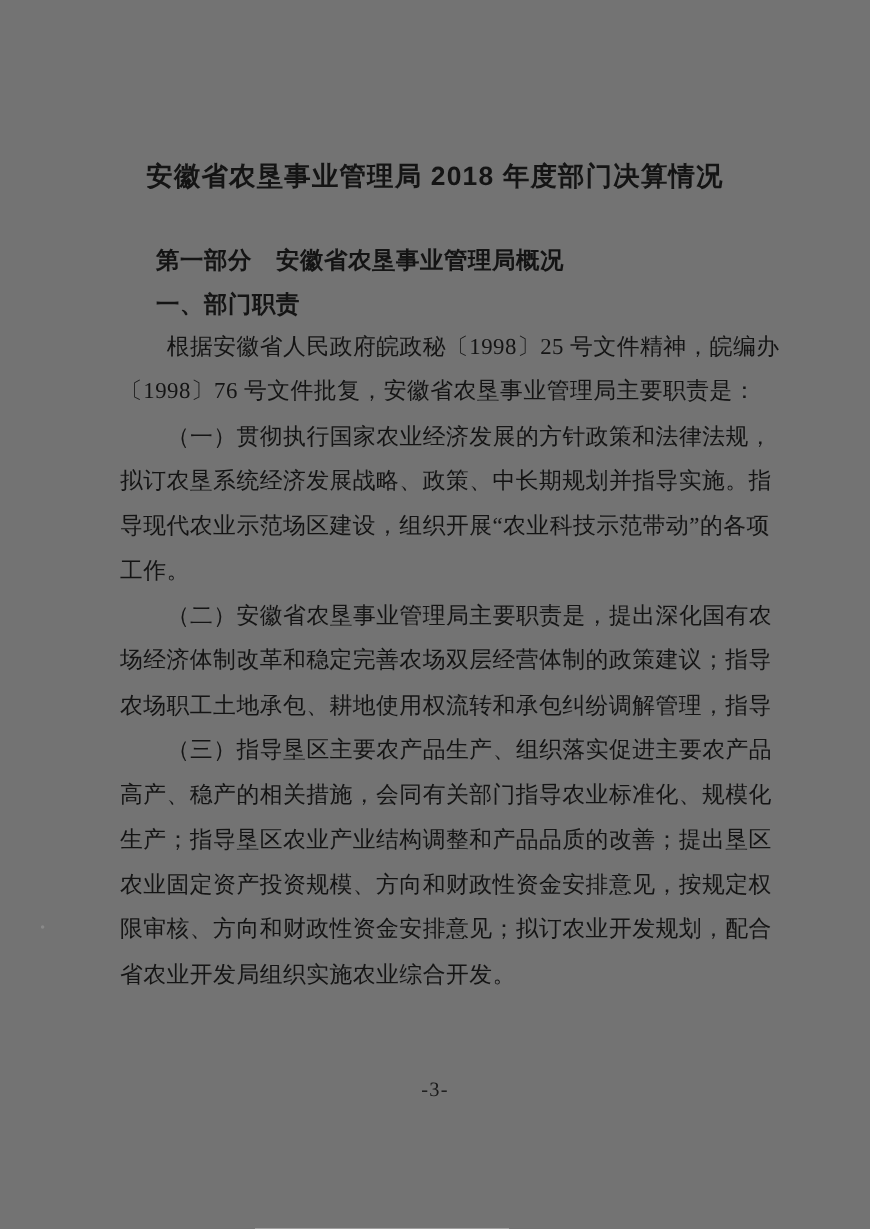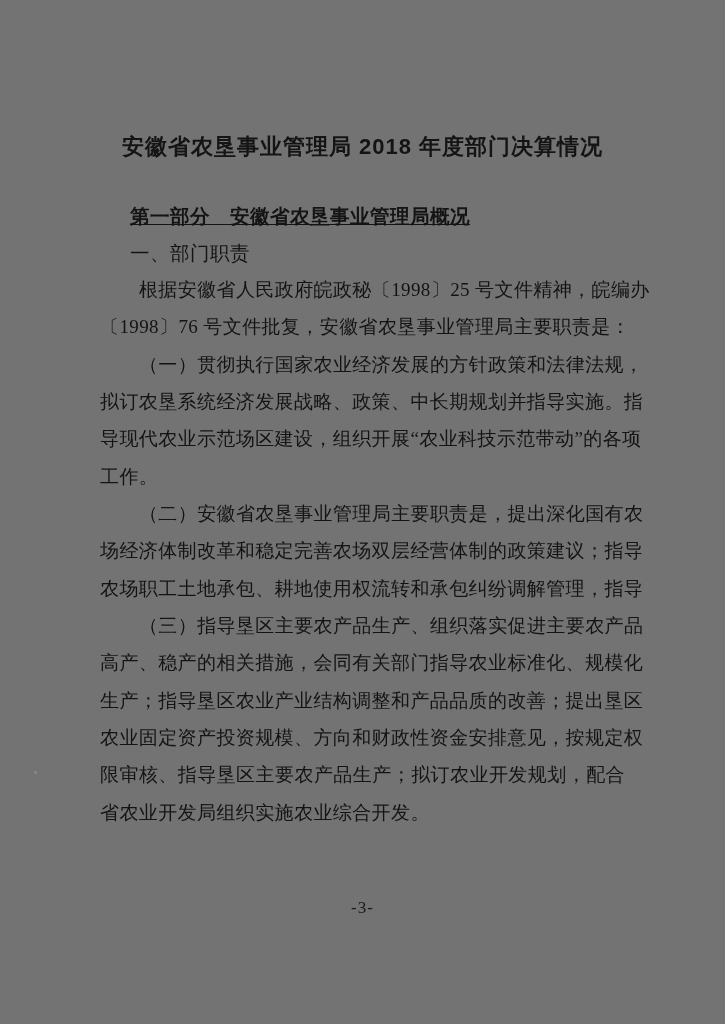--- a/index.html
+++ b/index.html
@@ -36,28 +36,27 @@
   }
   .part-heading {
     position: absolute;
     top: 203px;
     left: 30px;
     font-family: "Liberation Sans", "DejaVu Sans", sans-serif;
     font-weight: 700;
     font-size: 19.5px;
     letter-spacing: 0.5px;
     white-space: nowrap;
-    text-decoration: underline;
   }
   .section-heading {
     position: absolute;
     top: 240px;
     left: 30px;
     font-family: "Liberation Sans", "DejaVu Sans", sans-serif;
-    font-weight: 400;
+    font-weight: 700;
     font-size: 19.5px;
     letter-spacing: 0.5px;
     white-space: nowrap;
   }
   .body-lines {
     position: absolute;
     top: 271px;
     left: 0;
     width: 525px;
   }
@@ -119,21 +118,21 @@
       <div class="line">拟订农垦系统经济发展战略、政策、中长期规划并指导实施。指</div>
       <div class="line">导现代农业示范场区建设，组织开展“农业科技示范带动”的各项</div>
       <div class="line short">工作。</div>
       <div class="line indent">（二）安徽省农垦事业管理局主要职责是，提出深化国有农</div>
       <div class="line">场经济体制改革和稳定完善农场双层经营体制的政策建议；指导</div>
       <div class="line">农场职工土地承包、耕地使用权流转和承包纠纷调解管理，指导</div>
       <div class="line indent">（三）指导垦区主要农产品生产、组织落实促进主要农产品</div>
       <div class="line">高产、稳产的相关措施，会同有关部门指导农业标准化、规模化</div>
       <div class="line">生产；指导垦区农业产业结构调整和产品品质的改善；提出垦区</div>
       <div class="line">农业固定资产投资规模、方向和财政性资金安排意见，按规定权</div>
-      <div class="line">限审核、指导垦区主要农产品生产；拟订农业开发规划，配合</div>
+      <div class="line">限审核、方向和财政性资金安排意见；拟订农业开发规划，配合</div>
       <div class="line short">省农业开发局组织实施农业综合开发。</div>
     </div>
 
   </div>
 
   <div class="scan-speck"></div>
 
   <div class="page-number">-3-</div>
 
 </div>

